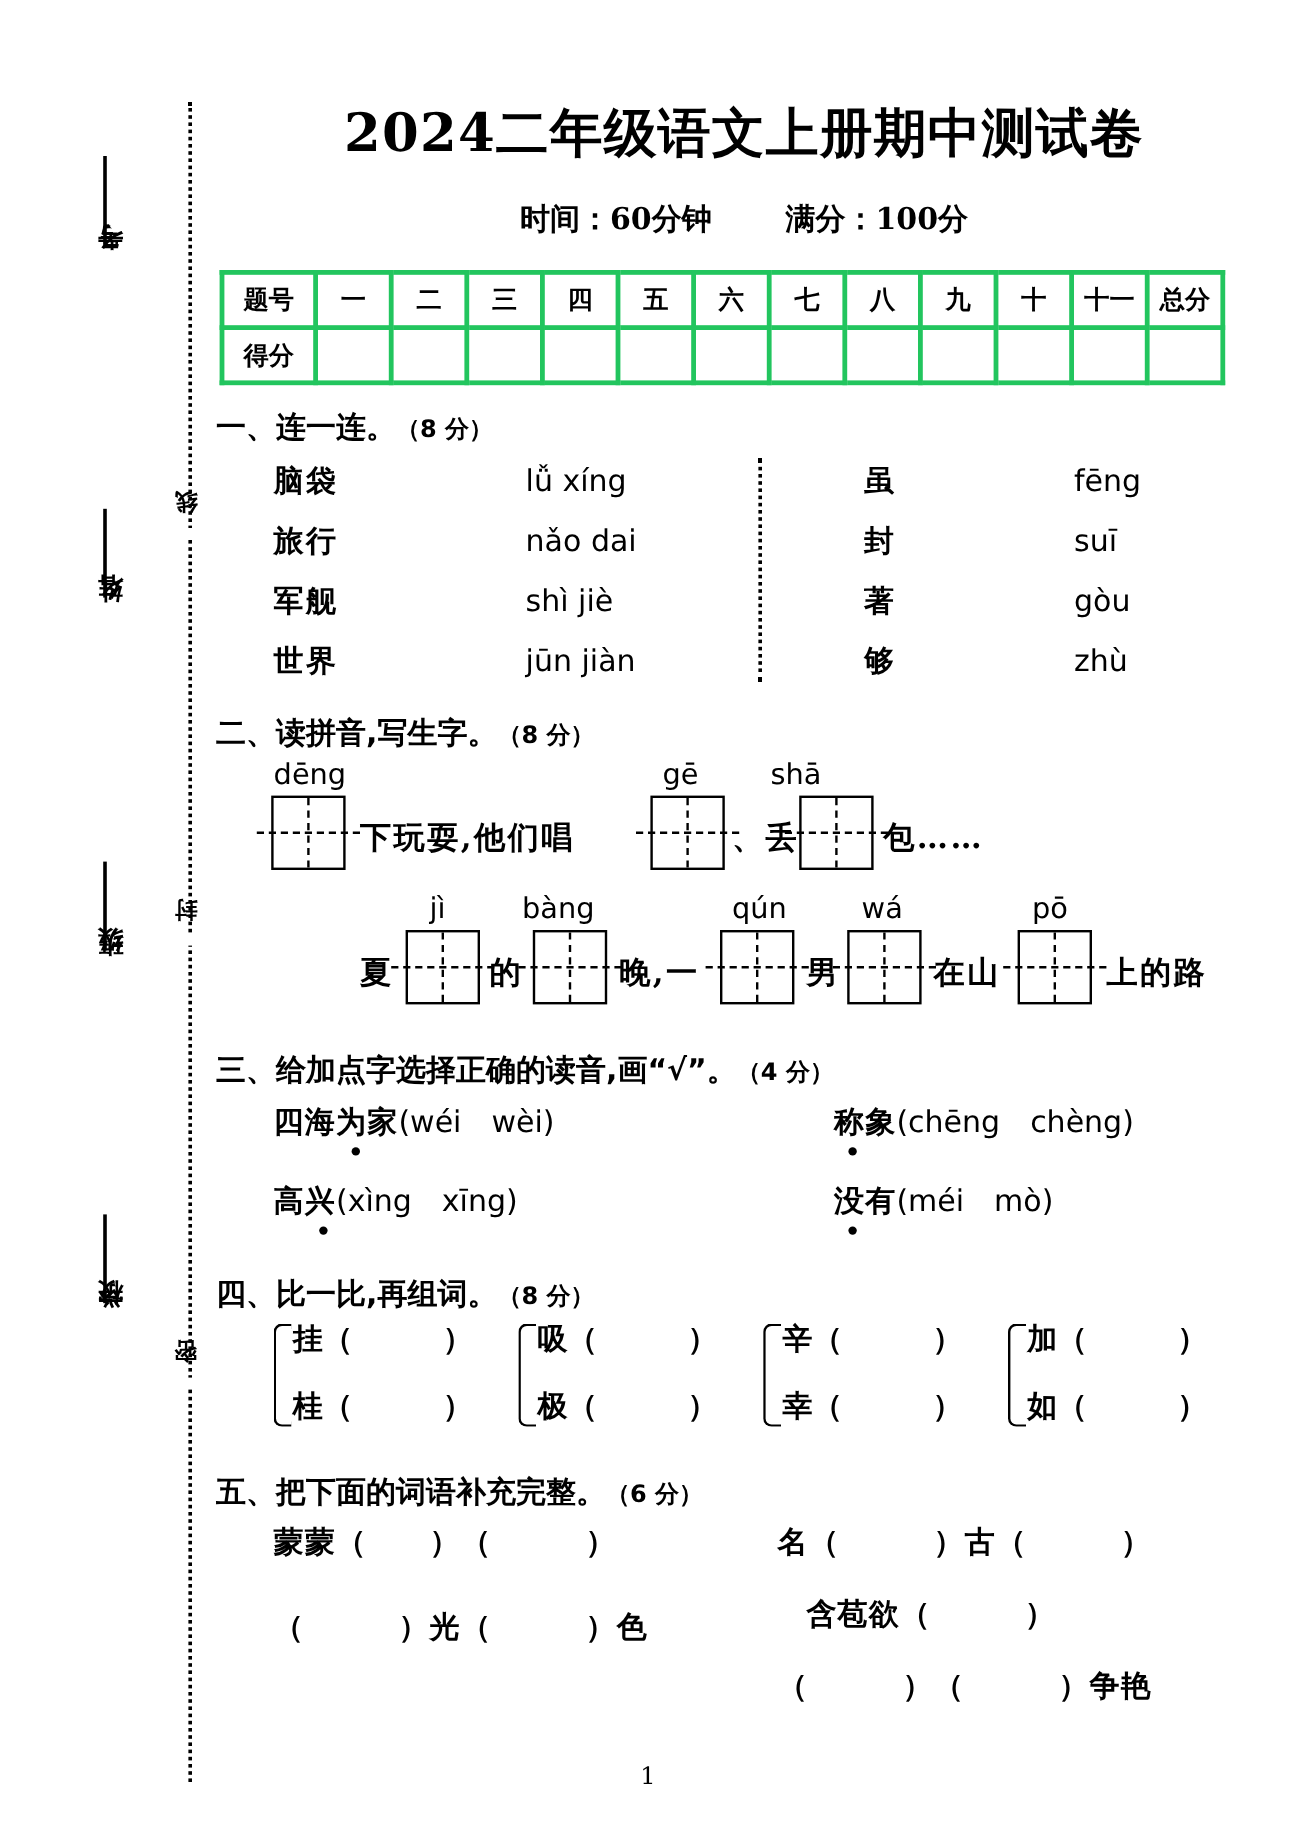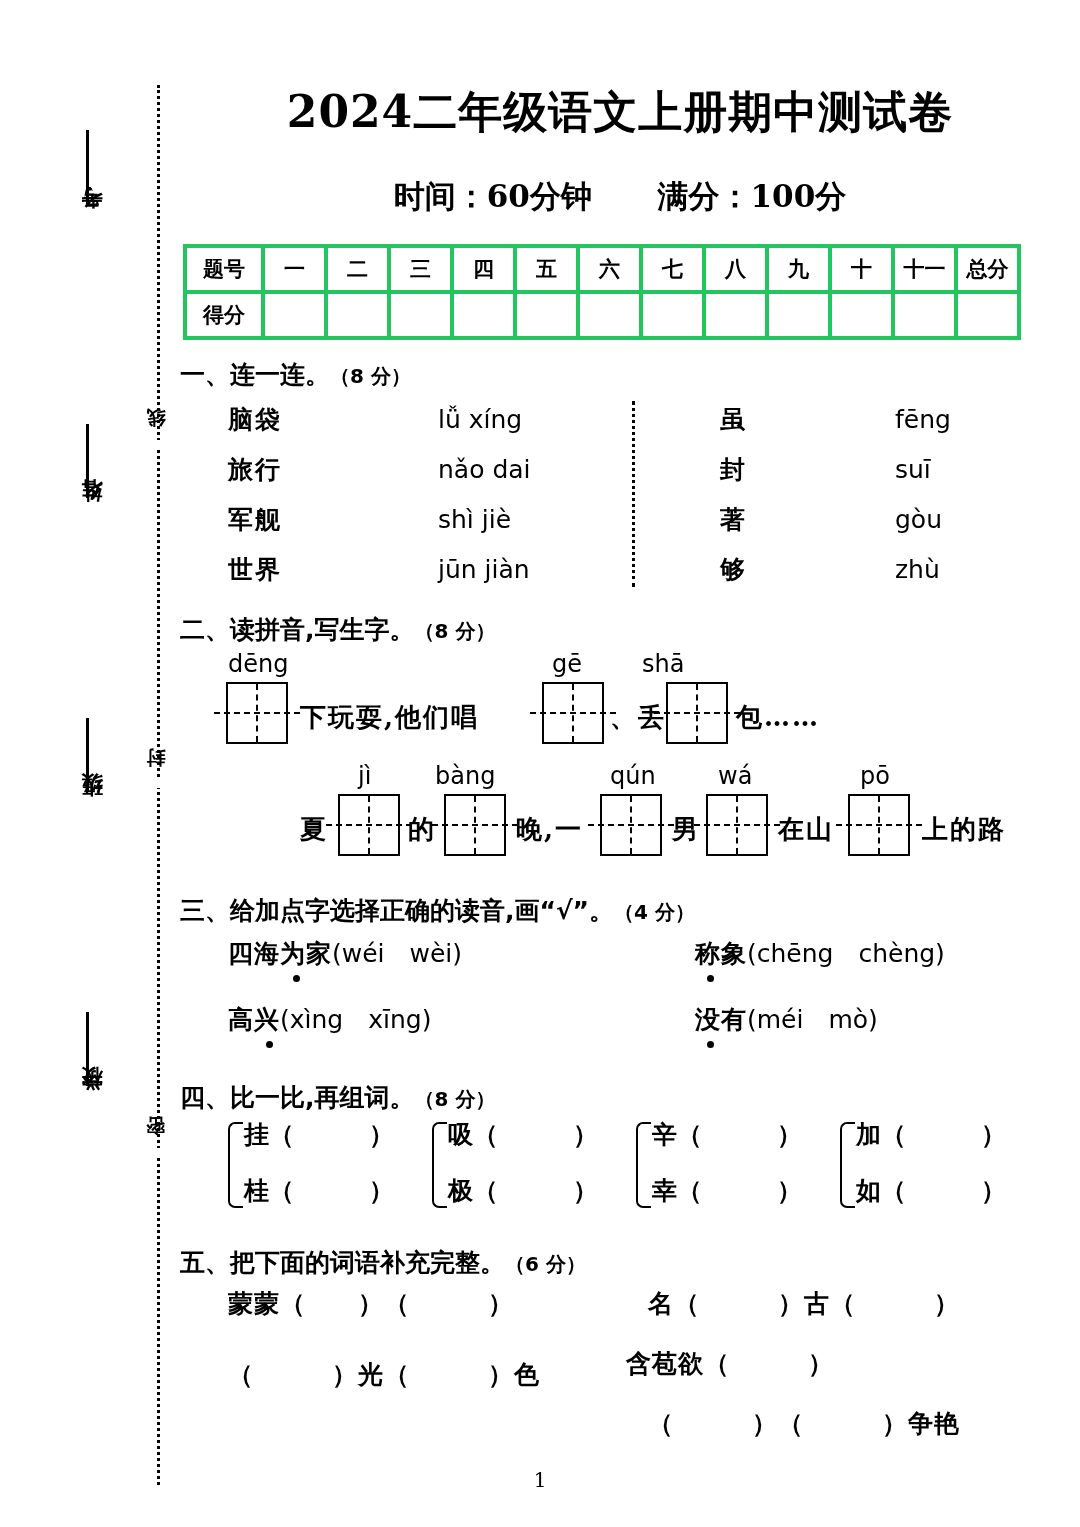--- a/index.html
+++ b/index.html
@@ -36,21 +36,21 @@
 
   
   .content{position:absolute;left:180px;top:0;width:880px;height:1134px;}
 
   .title{
     text-align:center;font-size:44px;font-weight:bold;
     letter-spacing:1px;margin-top:88px;line-height:1.1;
     font-family:"DejaVu Serif","Liberation Serif",serif;
   }
   .subtitle{
-    text-align:center;font-size:31px;font-weight:bold;margin-top:40px;
+    text-align:center;font-size:25px;font-weight:bold;margin-top:30px;
     font-family:"DejaVu Serif","Liberation Serif",serif;
   }
   .subtitle .gap{display:inline-block;width:44px;}
 
   
   table.score{
     border-collapse:collapse;margin:26px 0 0 3px;width:838px;
     table-layout:fixed;
   }
   table.score td{
@@ -320,20 +320,20 @@
       </div>
     </div>
 
     <div class="sec-h">
       <span>五、把下面的词语补充完整。</span><span class="pts">（6 分）</span>
     </div>
     <div class="q5">
       <div class="item" style="left:468px;top:4px;">名（　　　）古（　　　）</div>
       <div class="item" style="left:48px;top:4px;">蒙蒙（　　）（　　　）</div>
       <div class="item" style="left:48px;top:64px;margin-top:11px;">（　　　）光（　　　）色</div>
-      <div class="item" style="left:446px;top:64px;">含苞欲（　　　）</div>
+      <div class="item" style="left:492px;top:64px;">含苞欲（　　　）</div>
       <div class="item" style="left:468px;top:124px;">（　　　）（　　　）争艳</div>
     </div>
 
   </div>
 
   <div class="pageno">1</div>
 </div>
 
 </body></html>

